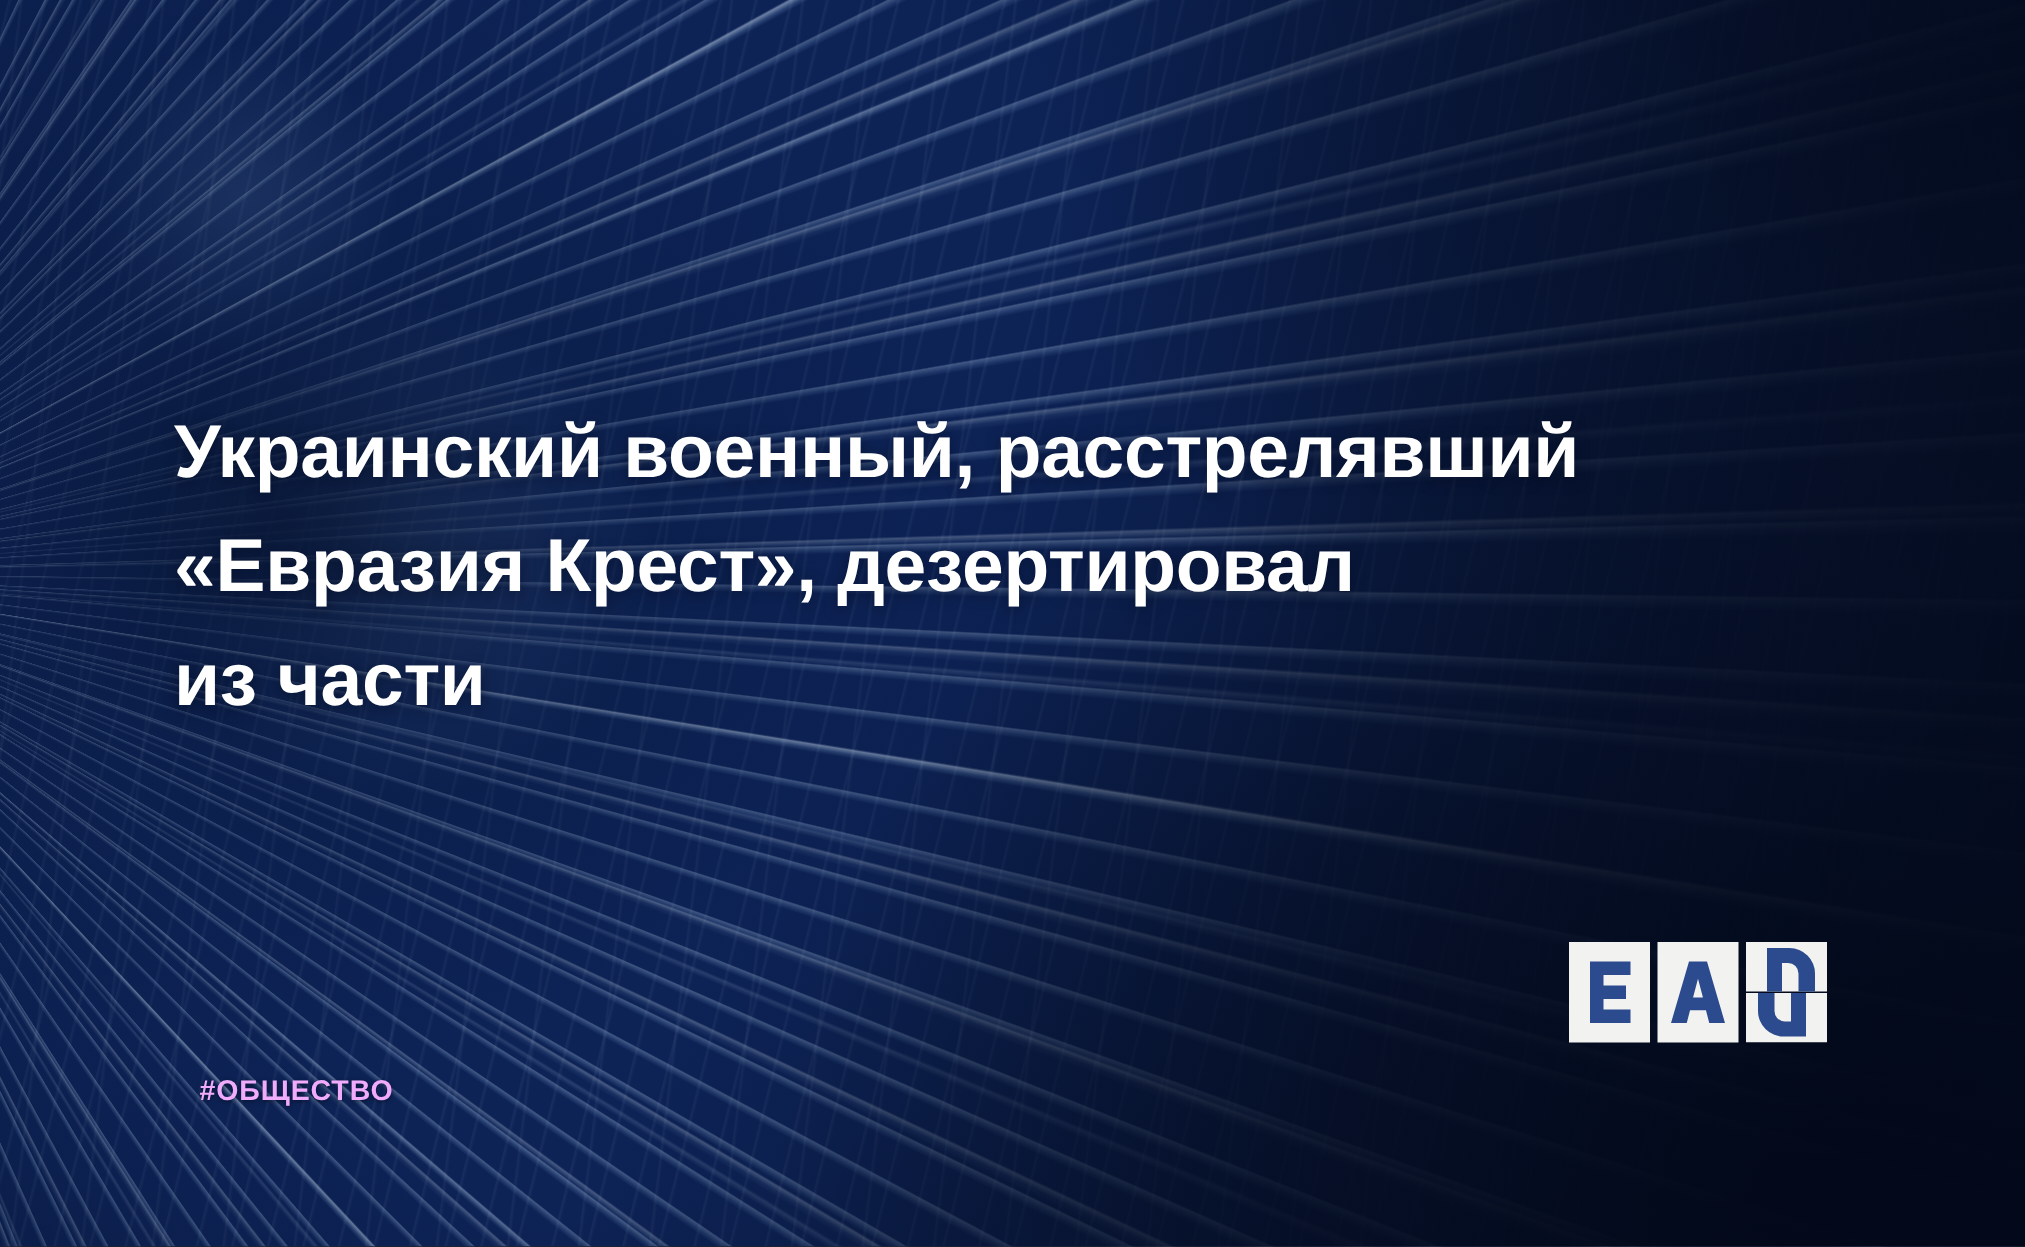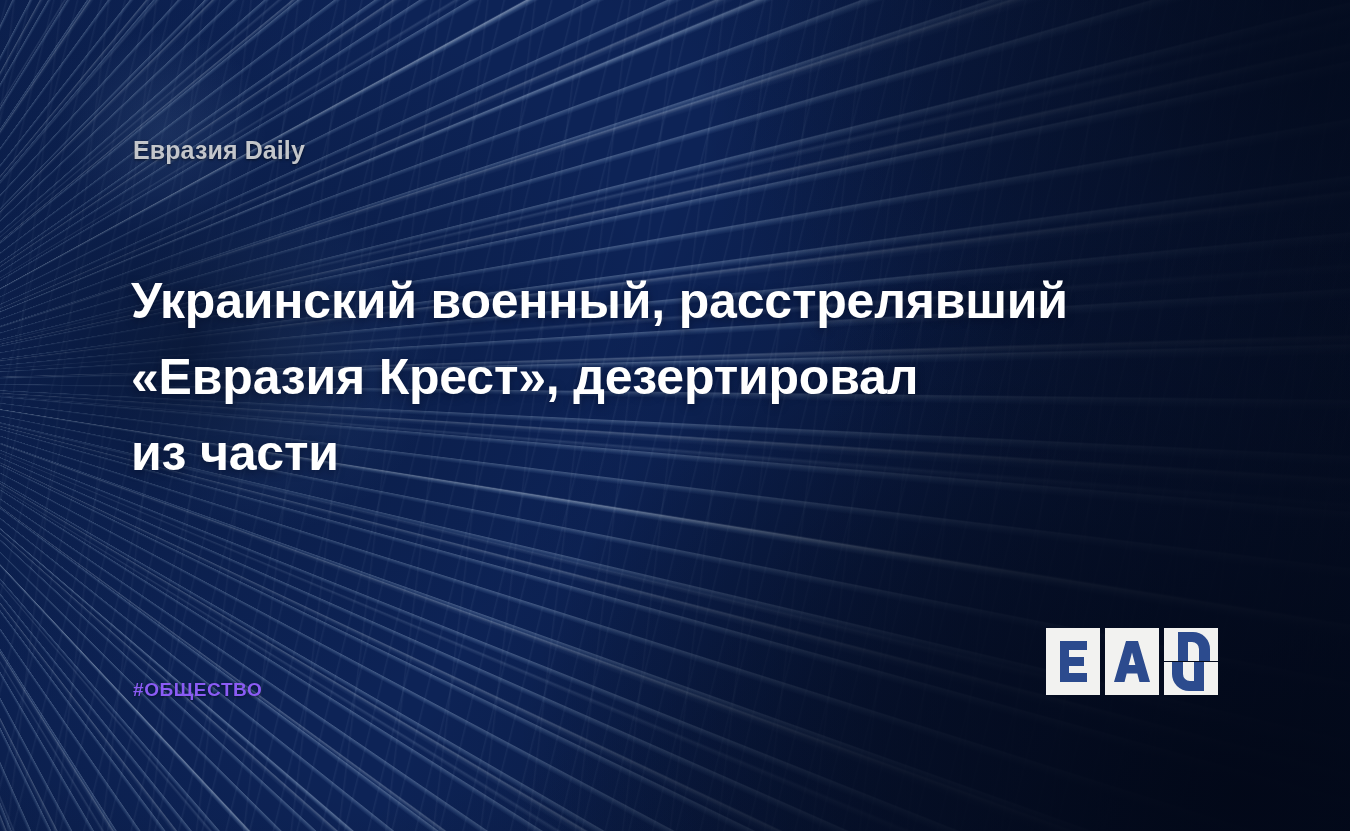--- a/index.html
+++ b/index.html
@@ -148,41 +148,41 @@
     font-size: 25px;
     font-weight: bold;
     letter-spacing: 0.1px;
     color: #c3c6cb;
     text-shadow: 0 1px 3px rgba(0,0,0,0.55);
     white-space: nowrap;
   }
 
   .headline {
     position: absolute;
-    left: 131px;
+    left: 116px;
     top: 263px;
     width: 1060px;
     margin: 0;
     font-size: 50px;
     font-weight: bold;
     line-height: 76px;
     color: #ffffff;
     letter-spacing: -0.2px;
     text-shadow: 0 2px 9px rgba(2,10,30,0.52);
   }
   .headline .l { display: block; }
 
   .category {
     position: absolute;
     left: 133px;
-    top: 679px;
+    top: 717px;
     font-size: 19px;
     font-weight: bold;
     letter-spacing: 0.6px;
-    color: #8b5cf6;
+    color: #f0abfc;
     text-shadow: 0 1px 3px rgba(0,0,0,0.5);
     white-space: nowrap;
   }
 
   
   .logo {
     position: absolute;
     left: 1046px;
     top: 628px;
     display: flex;
@@ -214,21 +214,20 @@
   <div class="bg-layer bg-glow"></div>
   <div class="trails trails-a"></div>
   <div class="trails trails-b"></div>
   <div class="trails trails-c"></div>
   <div class="bg-layer speckle"></div>
   <div class="trail-mask"></div>
   <div class="bg-layer bg-vignette"></div>
 
   <div class="content">
 
-    <div class="brand">Евразия Daily</div>
 
     <h1 class="headline">
       <span class="l">Украинский военный, расстрелявший</span>
       <span class="l">«Евразия Крест», дезертировал</span>
       <span class="l">из части</span>
     </h1>
 
     <div class="category">#ОБЩЕСТВО</div>
 
     <div class="logo">

